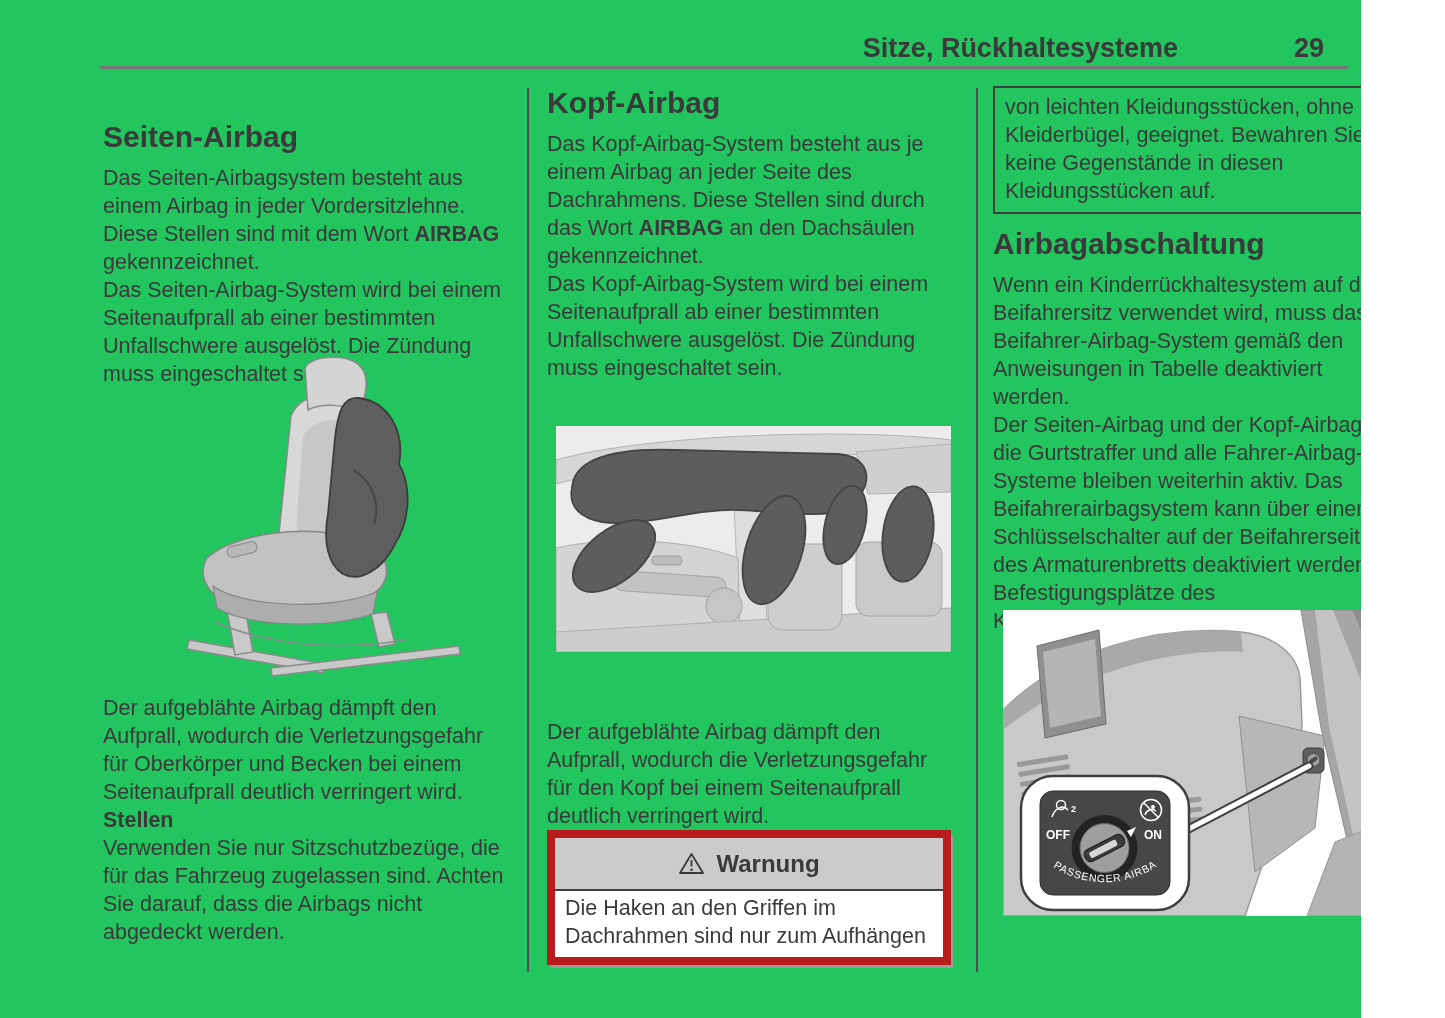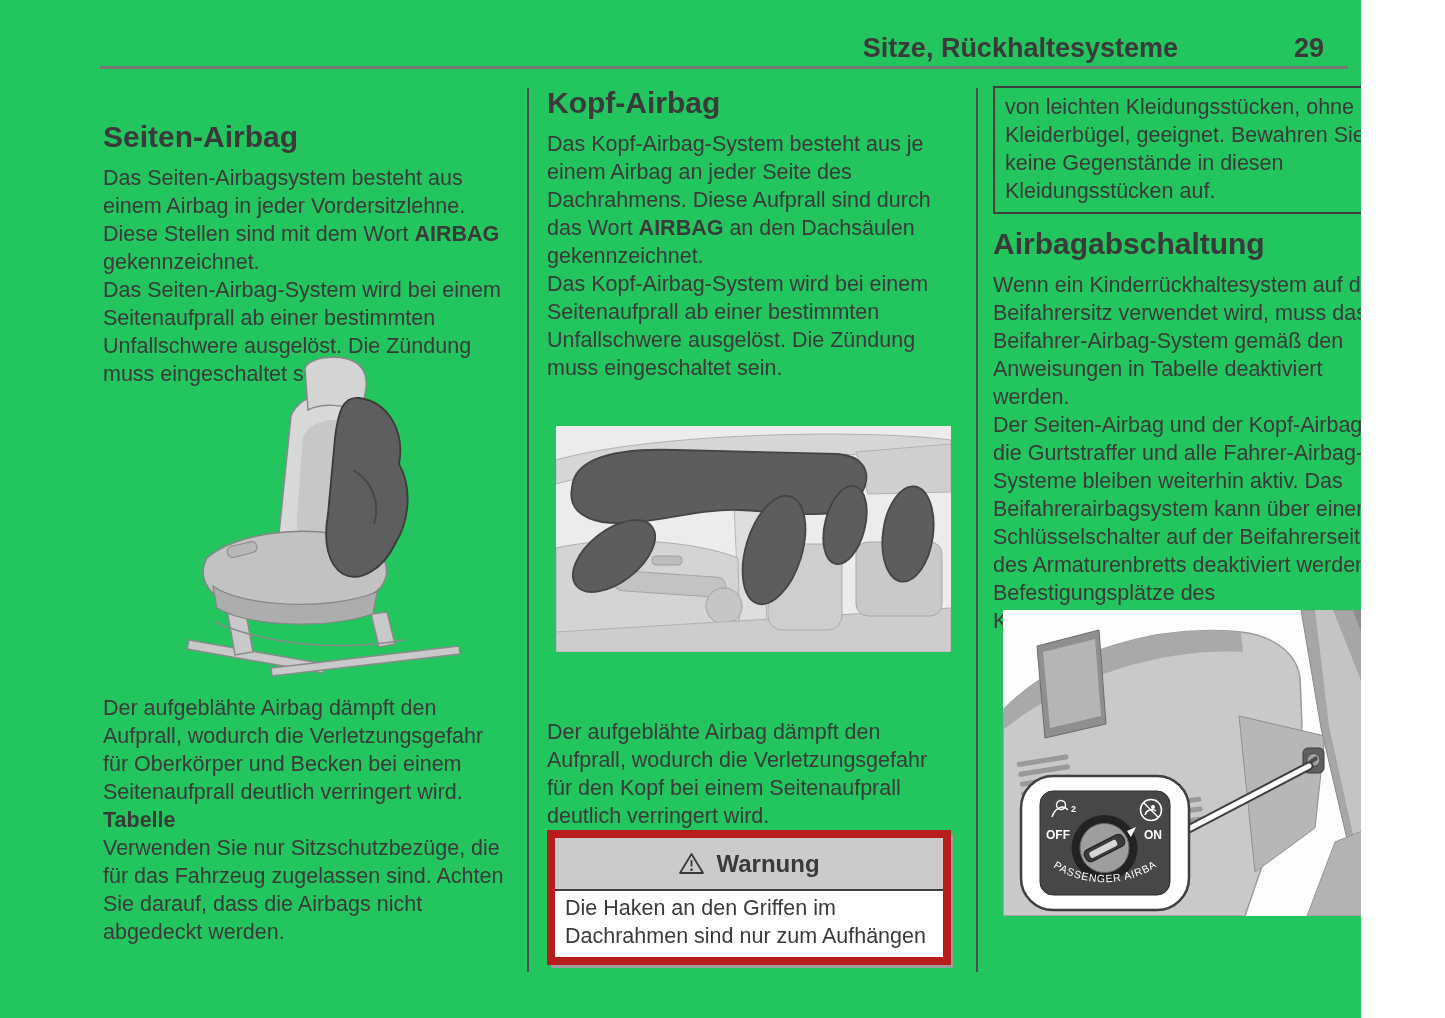--- a/index.html
+++ b/index.html
@@ -66,27 +66,27 @@
     <path d="M130,16 C136,4 166,2 180,10 C190,16 193,28 190,42 L186,60 C170,52 146,51 133,58 Z" fill="#d4d4d4" stroke="#8a8a8a" stroke-width="1.5"></path>
     <path d="M32,206 C58,182 132,170 184,188 C208,196 219,216 206,235 C188,256 118,264 68,256 C38,250 20,228 32,206 Z" fill="#c2c2c2" stroke="#868686" stroke-width="1.5"></path>
     <path d="M38,234 C64,254 152,260 202,240 L198,262 C150,278 72,274 42,256 Z" fill="#adadad" stroke="#868686" stroke-width="1.2"></path>
     <rect x="52" y="192" width="30" height="11" rx="5" transform="rotate(-14 67 197)" fill="#b8b8b8" stroke="#8a8a8a"></rect>
     <path d="M184,46 C214,50 230,80 224,112 C237,135 235,168 220,192 C208,217 185,231 168,222 C153,213 148,190 153,162 L160,86 C163,60 168,44 184,46 Z" fill="#5e5e5e" stroke="#3c3c3c" stroke-width="1.8"></path>
     <path d="M178,118 C196,128 206,150 199,172" fill="none" stroke="#474747" stroke-width="2"></path>
   </svg>
 
   <div class="block c1b">
     <p>Der aufgeblähte Airbag dämpft den Aufprall, wodurch die Verletzungsgefahr für Oberkörper und Becken bei einem Seitenaufprall deutlich verringert wird.</p>
-    <p class="bold">Tabelle</p>
+    <p class="bold">Stellen</p>
     <p>Verwenden Sie nur Sitzschutzbezüge, die für das Fahrzeug zugelassen sind. Achten Sie darauf, dass die Airbags nicht abgedeckt werden.</p>
   </div>
 
   <div class="block c2t">
     <h1>Kopf-Airbag</h1>
-    <p><span>Das Kopf-Airbag-System besteht aus je einem Airbag an jeder Seite des Dachrahmens. Diese Aufprall sind durch das Wort </span><b>AIRBAG</b><span> an den Dachsäulen gekennzeichnet.</span></p>
+    <p><span>Das Kopf-Airbag-System besteht aus je einem Airbag an jeder Seite des Dachrahmens. Diese Stellen sind durch das Wort </span><b>AIRBAG</b><span> an den Dachsäulen gekennzeichnet.</span></p>
     <p>Das Kopf-Airbag-System wird bei einem Seitenaufprall ab einer bestimmten Unfallschwere ausgelöst. Die Zündung muss eingeschaltet sein.</p>
   </div>
 
   <svg class="illus interior" viewBox="0 0 395 226">
     <rect width="395" height="226" fill="#ececec"></rect>
     <path d="M0,34 C90,8 300,2 395,14 L395,34 C300,22 100,30 0,58 Z" fill="#d6d6d6" stroke="#b2b2b2"></path>
     <polygon points="300,26 395,18 395,66 312,68" fill="#cfcfcf" stroke="#b2b2b2"></polygon>
     <polygon points="176,30 202,28 212,212 184,216" fill="#dedede" stroke="#b5b5b5"></polygon>
     <path d="M0,122 C62,108 142,116 182,132 L184,226 L0,226 Z" fill="#d4d4d4" stroke="#aeaeae"></path>
     <rect x="58" y="148" width="112" height="20" rx="9" transform="rotate(4 114 158)" fill="#c3c3c3" stroke="#a5a5a5"></rect>

